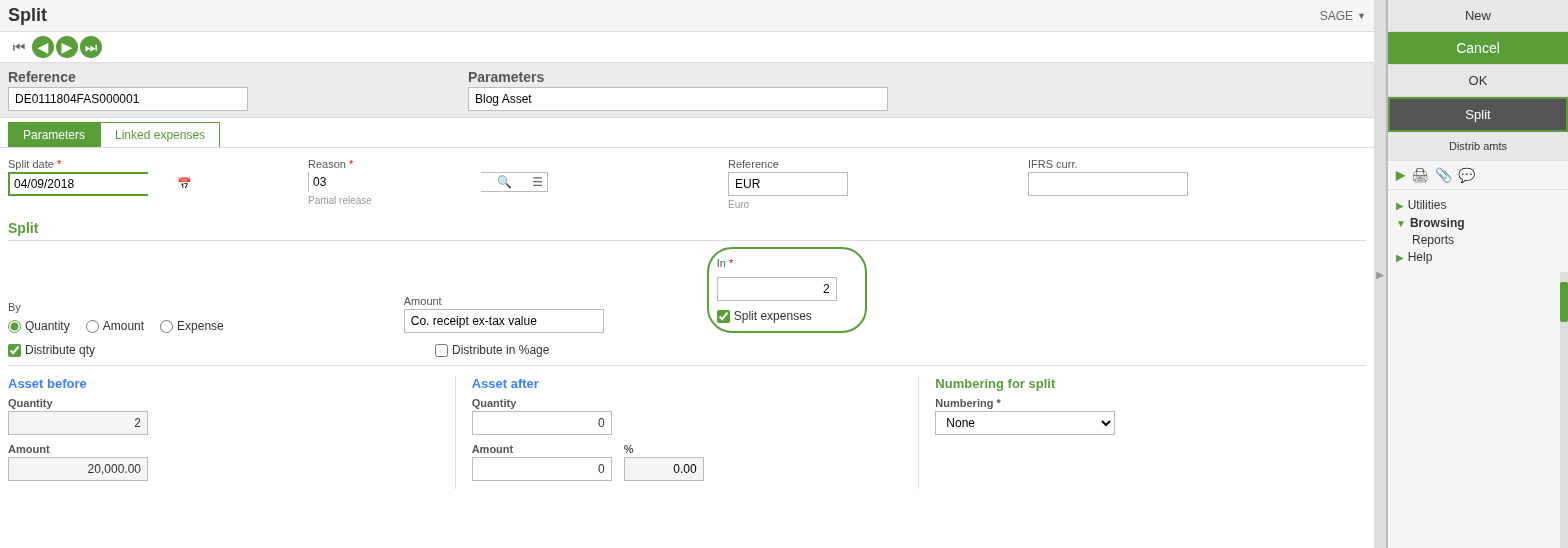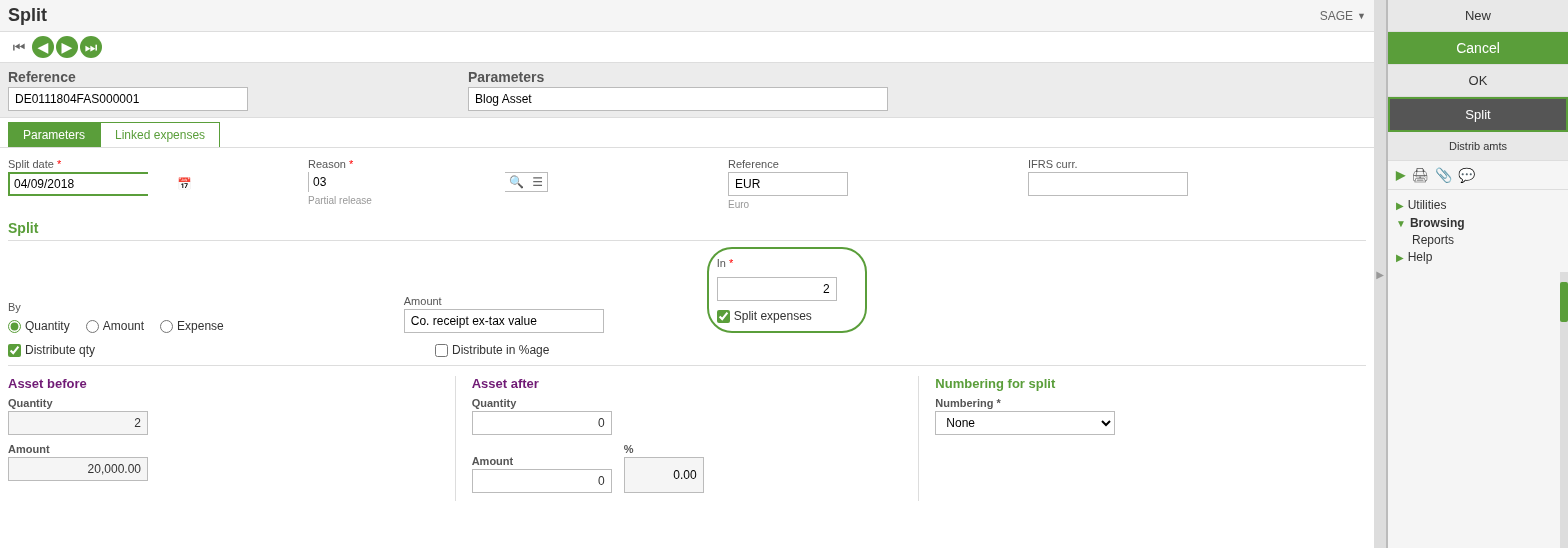--- a/index.html
+++ b/index.html
@@ -41,21 +41,21 @@
 
     
     .section-title { color: #5a9e3a; font-size: 14px; font-weight: bold; margin: 8px 0 6px 0; border-bottom: 1px solid #ddd; padding-bottom: 4px; }
 
     
     .form-row { display: flex; align-items: flex-start; gap: 20px; margin-bottom: 10px; }
     .form-group { display: flex; flex-direction: column; gap: 2px; }
     .form-label { font-size: 11px; color: #555; }
     .form-label .required { color: red; }
     .form-input { border: 1px solid #bbb; background: #fff; padding: 3px 6px; font-size: 12px; height: 24px; }
-    .form-input-search { display: flex; align-items: center; border: 1px solid #bbb; background: #fff; height: 20px; }
+    .form-input-search { display: flex; align-items: center; border: 1px solid #bbb; background: #fff; height: 20px; gap: 12px; }
     .form-input-search input { border: none; outline: none; padding: 3px 4px; font-size: 12px; flex: 1; }
     .form-input-search .search-btn { padding: 0 4px; cursor: pointer; color: #666; }
 
     
     .date-input-wrap { display: flex; align-items: center; border: 2px solid #5a9e3a; background: #fff; height: 24px; width: 140px; }
     .date-input-wrap input { border: none; outline: none; padding: 3px 4px; font-size: 12px; flex: 1; }
     .date-input-wrap .cal-icon { padding: 0 4px; cursor: pointer; color: #666; font-size: 12px; }
 
     
     .note-text { font-size: 10px; color: #999; margin-top: 1px; }
@@ -68,21 +68,21 @@
     
     .in-box { border: 2px solid #5a9e3a; padding: 8px; display: flex; flex-direction: column; gap: 8px; min-width: 160px; }
     .in-input { border: 1px solid #bbb; background: #fff; padding: 3px 6px; font-size: 12px; height: 24px; width: 120px; text-align: right; }
     .checkbox-row { display: flex; align-items: center; gap: 4px; }
     .checkbox-row input[type=checkbox] { accent-color: #5a9e3a; }
 
     
     .asset-sections { display: flex; gap: 0; border-top: 1px solid #ddd; padding-top: 10px; margin-top: 4px; }
     .asset-col { flex: 1; padding-right: 16px; }
     .asset-col + .asset-col { border-left: 1px solid #ddd; padding-left: 16px; }
-    .asset-title { color: #701a75; font-size: 13px; font-weight: bold; margin-bottom: 6px; }
+    .asset-title { color: #3b82f6; font-size: 13px; font-weight: bold; margin-bottom: 6px; }
     .asset-field { display: flex; flex-direction: column; gap: 2px; margin-bottom: 8px; }
     .asset-field-label { font-size: 11px; color: #555; font-weight: bold; }
     .asset-field-input { border: 1px solid #bbb; background: #f5f5f5; padding: 3px 6px; font-size: 12px; height: 24px; text-align: right; width: 140px; color: #333; }
     .asset-field-input.editable { background: #fff; }
 
     
     .numbering-col { flex: 1; padding-left: 16px; border-left: 1px solid #ddd; }
     .numbering-title { color: #5a9e3a; font-size: 13px; font-weight: bold; margin-bottom: 6px; }
     .numbering-select { border: 1px solid #bbb; background: #fff; padding: 3px 6px; font-size: 12px; height: 24px; width: 180px; }
 
@@ -118,21 +118,21 @@
     .sidebar-scroll-thumb { width: 8px; height: 40px; background: #5a9e3a; border-radius: 2px; position: absolute; top: 10px; }
 
     
     .vert-divider { width: 12px; background: #ddd; display: flex; align-items: center; justify-content: center; cursor: pointer; }
     .vert-divider span { color: #999; font-size: 10px; }
 
     
     .amount-input-wide { border: 1px solid #bbb; background: #fff; padding: 3px 6px; font-size: 12px; height: 24px; width: 200px; }
 
     
-    .pct-field { border: 1px solid #bbb; background: #f5f5f5; padding: 3px 6px; font-size: 12px; height: 36px; width: 80px; text-align: right; }
+    .pct-field { border: 1px solid #bbb; background: #f5f5f5; padding: 3px 6px; font-size: 12px; height: 24px; width: 80px; text-align: right; }
   </style>
 </head>
 <body>
 
 <div class="main-content">
 
   <div class="header-bar">
     <span class="page-title">Split</span>
     <span class="sage-label">SAGE</span>
   </div>

